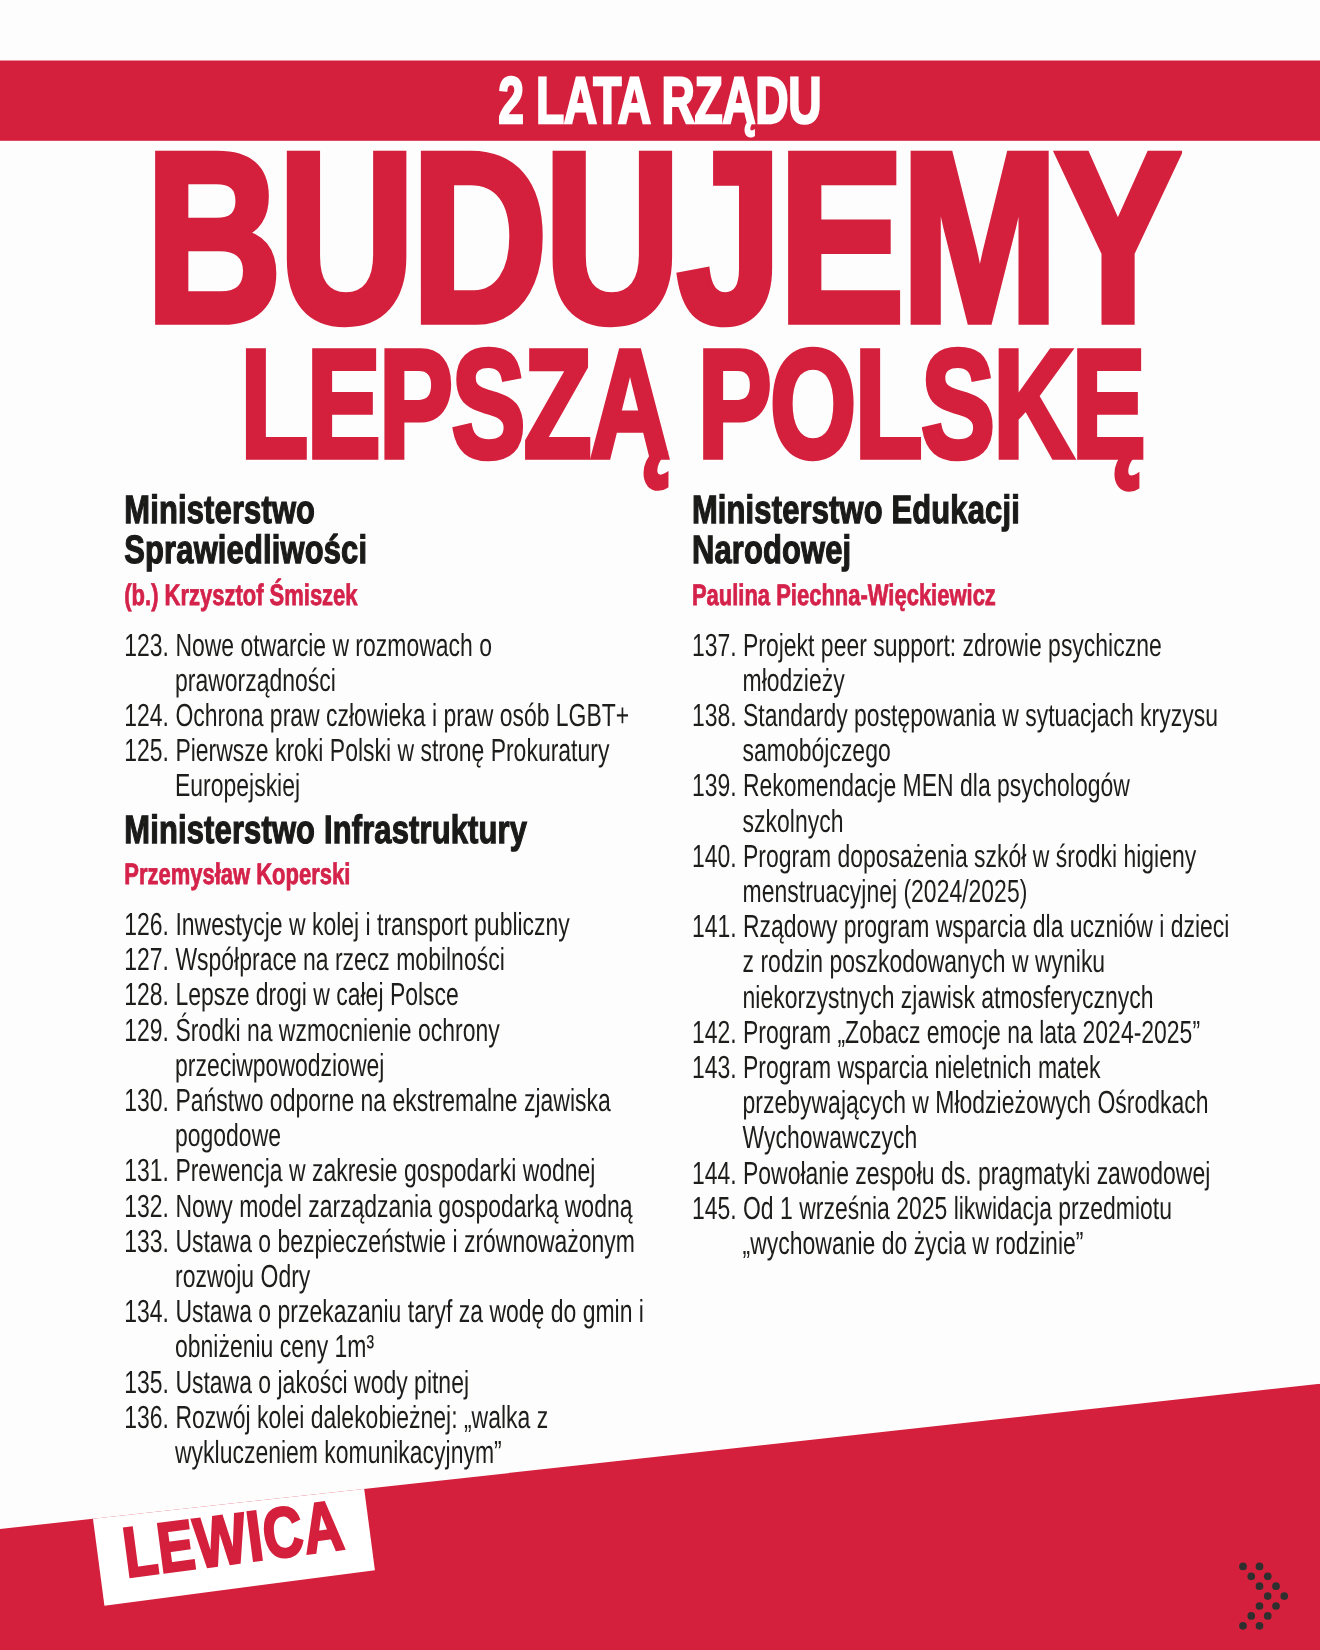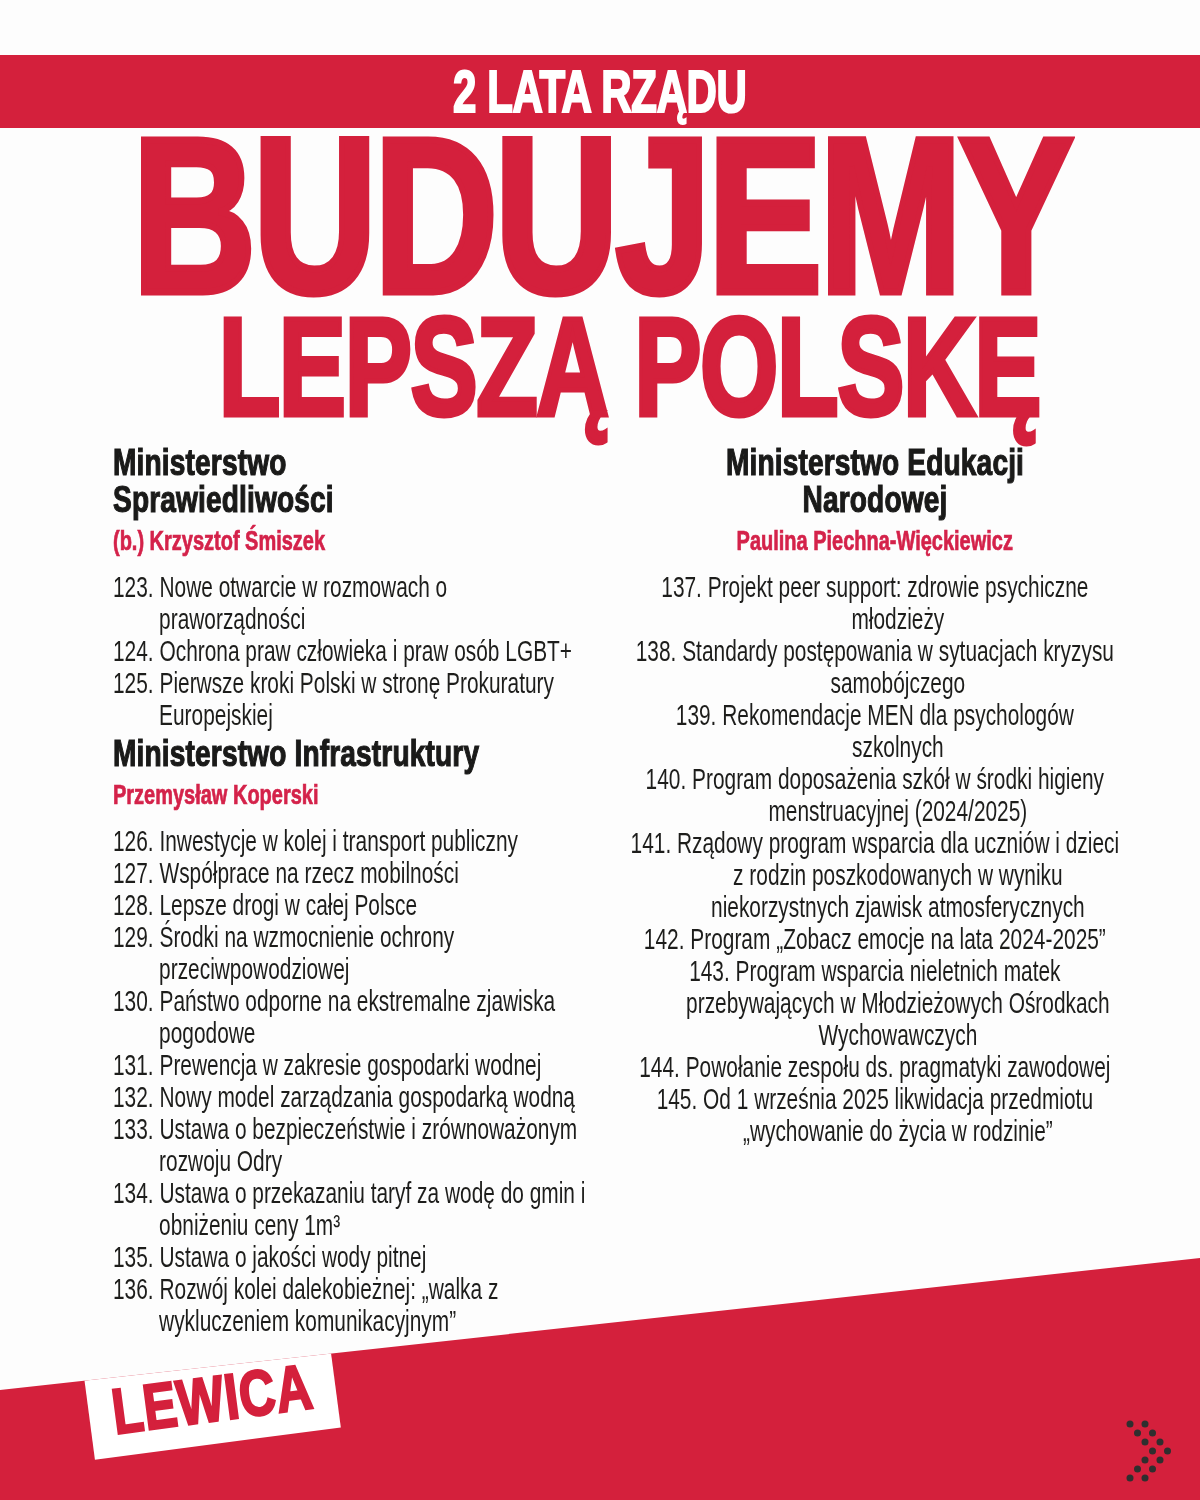--- a/index.html
+++ b/index.html
@@ -35,21 +35,21 @@
   .title2 span{
     display:inline-block;color:#d4203c;font-weight:700;font-size:140px;line-height:1;
     letter-spacing:-2px;white-space:nowrap;
     transform:scaleX(0.72);transform-origin:50% 50%;
     -webkit-text-stroke:5px #d4203c;
   }
 
   
   .col{position:absolute;top:444px;}
   .col-left{left:113px;width:484px;}
-  .col-right{left:629px;width:492px;text-align:center;}
+  .col-right{left:629px;width:492px;}
 
   .ministry{
     margin:0;font-size:36px;line-height:37px;font-weight:700;color:#1a1a19;
     letter-spacing:0.2px;white-space:pre-line;
     transform:scaleX(0.78);transform-origin:0 0;width:128.2%;
     -webkit-text-stroke:1.15px #1a1a19;
   }
   .minister{
     margin:10px 0 0 0;font-size:27px;line-height:27px;font-weight:700;color:#d4224a;
     transform:scaleX(0.74);transform-origin:0 0;width:135%;

